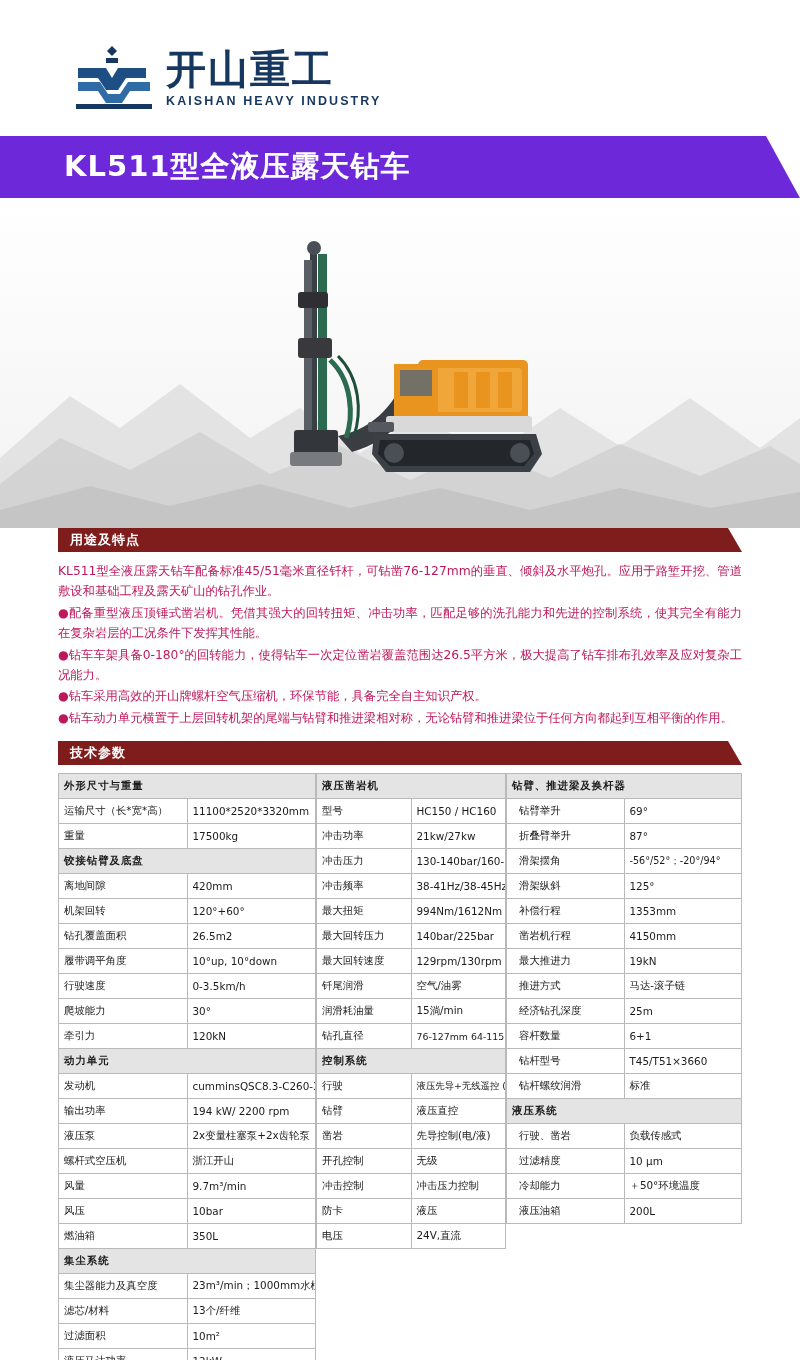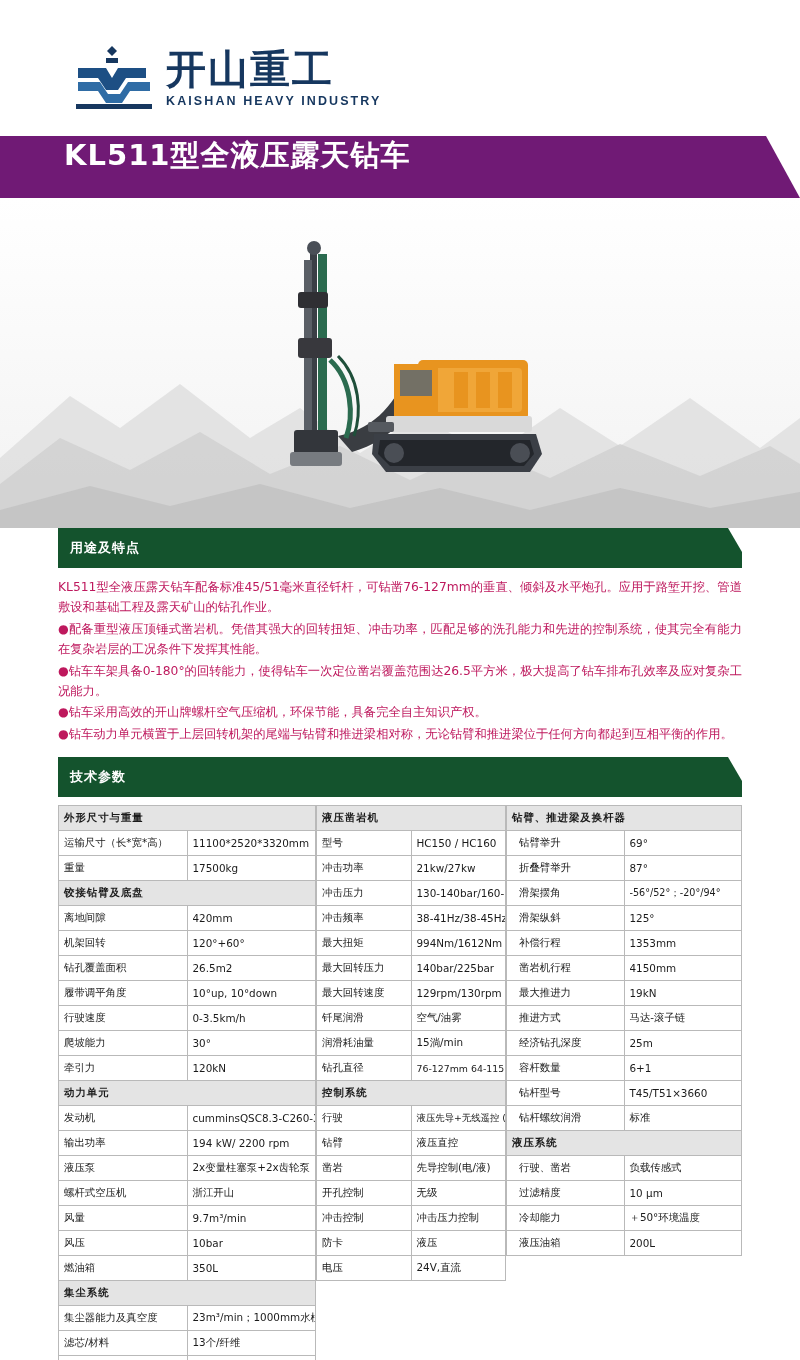--- a/index.html
+++ b/index.html
@@ -52,22 +52,23 @@
     color: #16375f;
     font-weight: bold;
     margin-top: 4px;
   }
 
   
   .title-banner {
     position: relative;
     margin-top: 12px;
     height: 62px;
-    background: #701a75;
+    background: #6d28d9;
     display: flex;
+    align-items: center;
   }
   .title-banner:after {
     content: "";
     position: absolute;
     right: 0;
     top: 0;
     width: 0;
     height: 0;
     border-top: 62px solid #fff;
     border-left: 34px solid transparent;
@@ -100,22 +101,22 @@
     left: 268px;
     bottom: 18px;
     width: 300px;
     height: 270px;
   }
 
   
   .sec-bar {
     position: relative;
     margin: 0 58px;
-    height: 40px;
-    background: #14532d;
+    height: 24px;
+    background: #7f1d1d;
     display: flex;
     align-items: center;
   }
   .sec-bar .sec-label {
     color: #fff;
     font-size: 13px;
     font-weight: bold;
     padding-left: 12px;
     letter-spacing: 1px;
     font-family: "DejaVu Sans", sans-serif;

